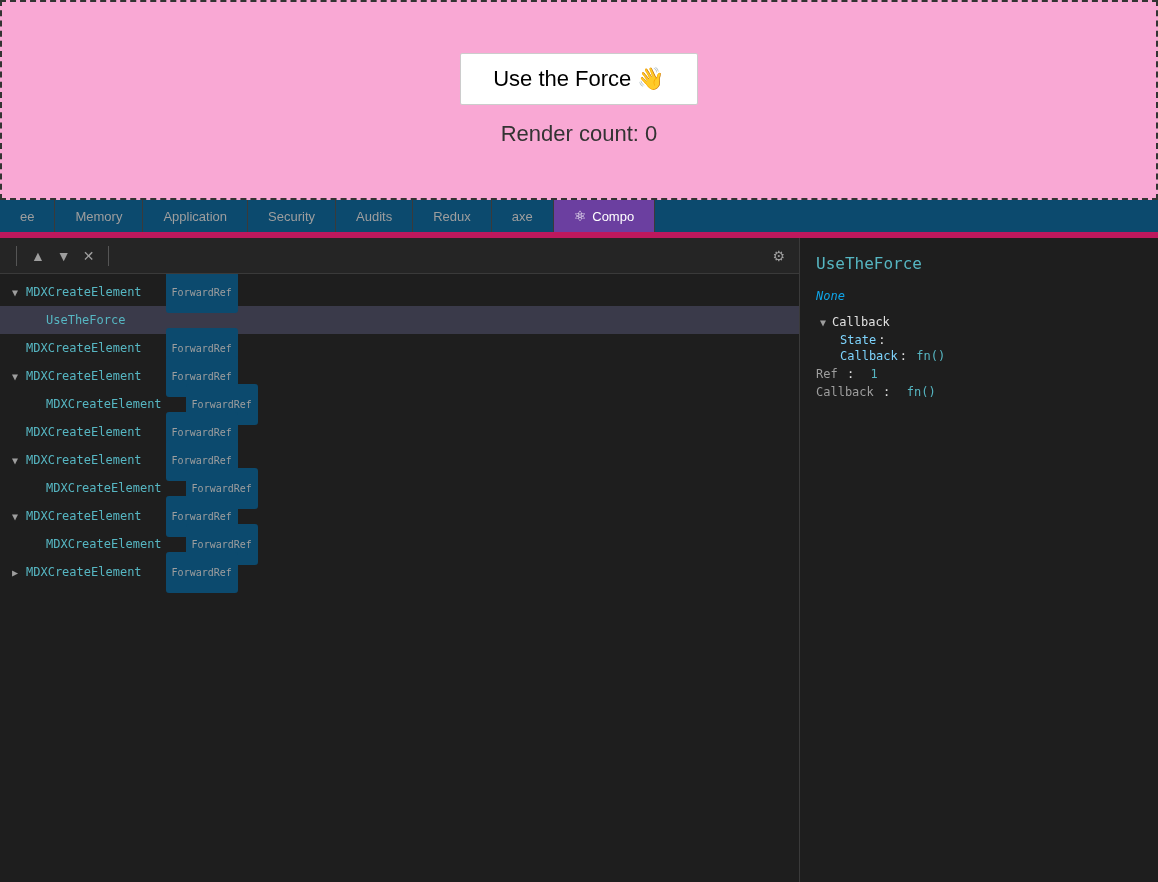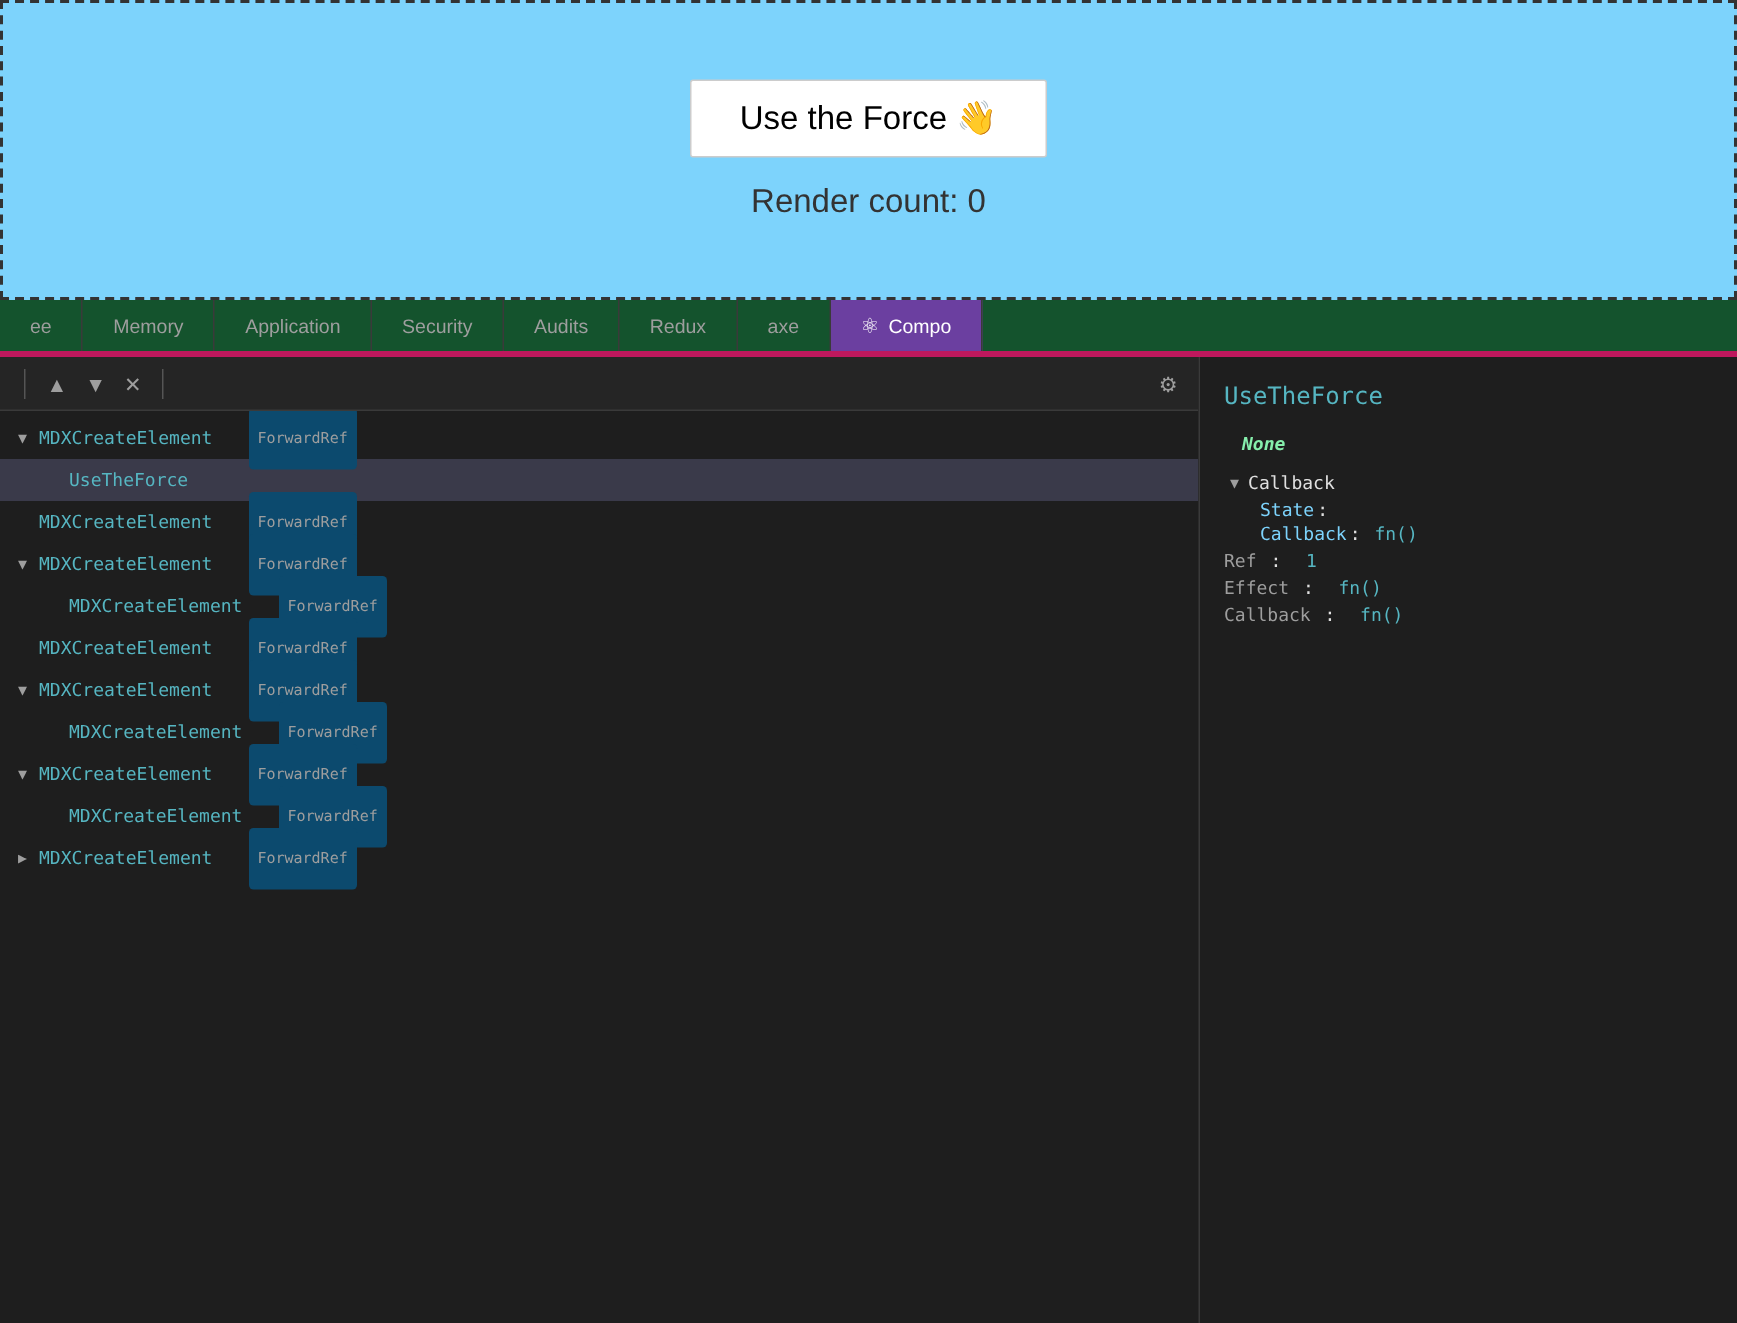--- a/index.html
+++ b/index.html
@@ -6,21 +6,21 @@
     body {
       font-family: -apple-system, BlinkMacSystemFont, 'Segoe UI', sans-serif;
       background: #1e1e1e;
       width: 1158px;
       height: 882px;
       overflow: hidden;
     }
 
     
     .preview-area {
-      background: #7dd3fc;
+      background: #f9a8d4;
       width: 100%;
       height: 200px;
       display: flex;
       flex-direction: column;
       align-items: center;
       justify-content: center;
       border: 2px dashed #333;
       position: relative;
     }
 
@@ -35,25 +35,25 @@
       margin-bottom: 16px;
     }
 
     .render-count {
       font-size: 22px;
       color: #333;
     }
 
     
     .devtools-tabs {
-      background: #14532d;
+      background: #0c4a6e;
       display: flex;
       align-items: center;
       height: 38px;
-      border-bottom: 4px solid #be185d;
+      border-bottom: 6px solid #be185d;
       overflow: hidden;
     }
 
     .tab-item {
       padding: 0 20px;
       height: 100%;
       display: flex;
       align-items: center;
       color: #9e9e9e;
       font-size: 13px;
@@ -201,25 +201,23 @@
     }
 
     .section-label {
       color: #e0e0e0;
       font-size: 12px;
       margin-bottom: 8px;
       margin-top: 8px;
     }
 
     .prop-none {
-      color: #86efac;
+      color: #0ea5e9;
       font-style: italic;
-      margin-left: 12px;
       margin-bottom: 12px;
-      font-weight: bold;
     }
 
     .hooks-section {
       margin-top: 8px;
     }
 
     .hook-group {
       margin-left: 4px;
     }
 
@@ -426,25 +424,20 @@
           </div>
         </div>
       </div>
 
       <div class="top-level-hook">
         <span class="prop-key">Ref</span>
         <span class="prop-colon" style="color:#e0e0e0;">:&nbsp;</span>
         <span class="prop-value">1</span>
       </div>
 
-      <div class="top-level-hook">
-        <span class="prop-key">Effect</span>
-        <span class="prop-colon" style="color:#e0e0e0;">:&nbsp;</span>
-        <span class="prop-value">fn()</span>
-      </div>
 
       <div class="top-level-hook">
         <span class="prop-key">Callback</span>
         <span class="prop-colon" style="color:#e0e0e0;">:&nbsp;</span>
         <span class="prop-value">fn()</span>
       </div>
     </div>
   </div>
 </div>
 

